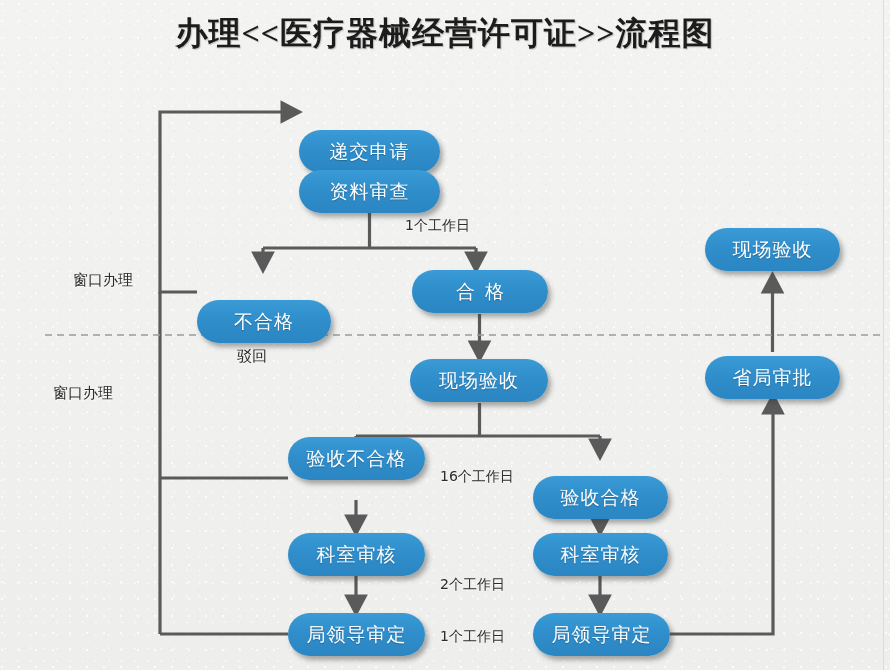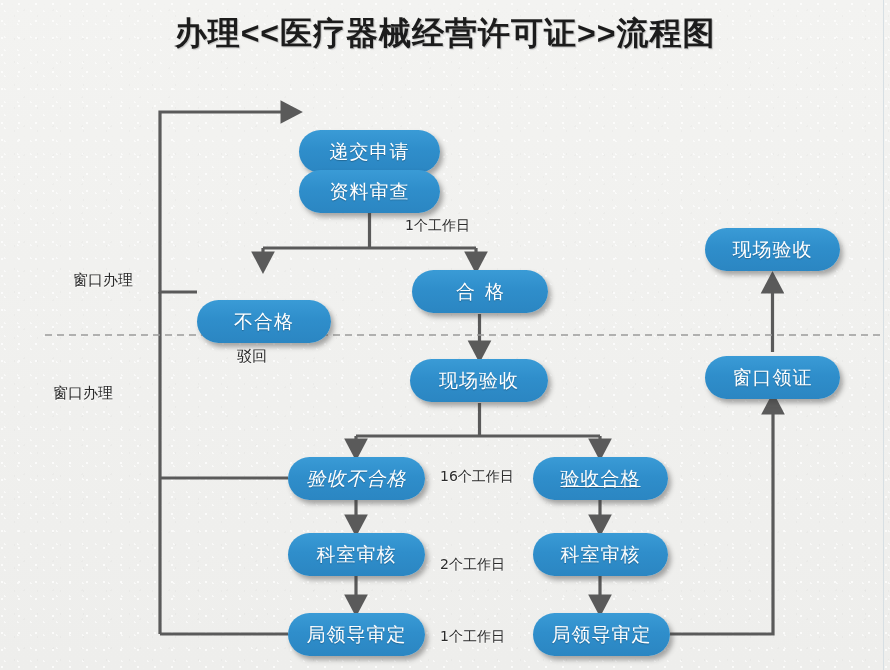--- a/index.html
+++ b/index.html
@@ -27,21 +27,21 @@
     background-size: 17px 17px, 23px 23px, 13px 13px, 29px 29px, 100% 100%;
   }
 
   
   .title {
     position: absolute;
     left: 0;
     top: 12px;
     width: 890px;
     text-align: center;
-    font-family: Liberation Sans, sans-serif;
+    font-family: Liberation Serif, serif;
     font-size: 32px;
     font-weight: bold;
     color: #1c1c1c;
     letter-spacing: 1px;
     text-shadow: 1px 1px 1px rgba(150,150,150,0.55);
     white-space: nowrap;
   }
 
   
   .node {
@@ -137,33 +137,33 @@
 
     <line x1="45" y1="335" x2="885" y2="335" stroke="#9a9a9a" stroke-width="1.4" stroke-dasharray="7 5"></line>
   </svg>
 
   <div id="node-layer">
       <div class="node" style="left: 299px; top: 98px; width: 141px; margin-top: 32px;">递交申请</div>
       <div class="node" style="left: 299px; top: 170px; width: 141px;">资料审查</div>
       <div class="node" style="left: 197px; top: 270px; width: 134px; margin-top: 30px;">不合格</div>
       <div class="node spaced" style="left: 412px; top: 270px; width: 136px;">合格</div>
       <div class="node" style="left: 410px; top: 359px; width: 138px;">现场验收</div>
-      <div class="node" style="left: 288px; top: 457px; width: 137px; font-style: italic;">验收不合格</div>
-      <div class="node" style="left: 533px; top: 457px; width: 135px; text-decoration: underline;">验收合格</div>
+      <div class="node" style="left: 288px; top: 437px; width: 137px;">验收不合格</div>
+      <div class="node" style="left: 533px; top: 476px; width: 135px;">验收合格</div>
       <div class="node" style="left: 288px; top: 533px; width: 137px;">科室审核</div>
       <div class="node" style="left: 533px; top: 533px; width: 135px;">科室审核</div>
       <div class="node" style="left: 288px; top: 613px; width: 137px;">局领导审定</div>
       <div class="node" style="left: 533px; top: 613px; width: 137px;">局领导审定</div>
-      <div class="node" style="left: 705px; top: 356px; width: 135px;">窗口领证</div>
+      <div class="node" style="left: 705px; top: 356px; width: 135px;">省局审批</div>
       <div class="node" style="left: 705px; top: 228px; width: 135px;">现场验收</div>
     </div>
 
   <div id="label-layer">
       <div class="lbl big" style="left: 53px; top: 271px; margin-left: 20px;">窗口办理</div>
       <div class="lbl big" style="left: 53px; top: 384px;">窗口办理</div>
       <div class="lbl big" style="left: 237px; top: 347px;">驳回</div>
       <div class="lbl" style="left: 405px; top: 217px;">1个工作日</div>
       <div class="lbl" style="left: 440px; top: 468px;">16个工作日</div>
-      <div class="lbl" style="left: 440px; top: 556px;">2个工作日</div>
+      <div class="lbl" style="left: 440px; top: 576px;">2个工作日</div>
       <div class="lbl" style="left: 440px; top: 628px;">1个工作日</div>
     </div>
 
 </div>
 
 </body></html>

